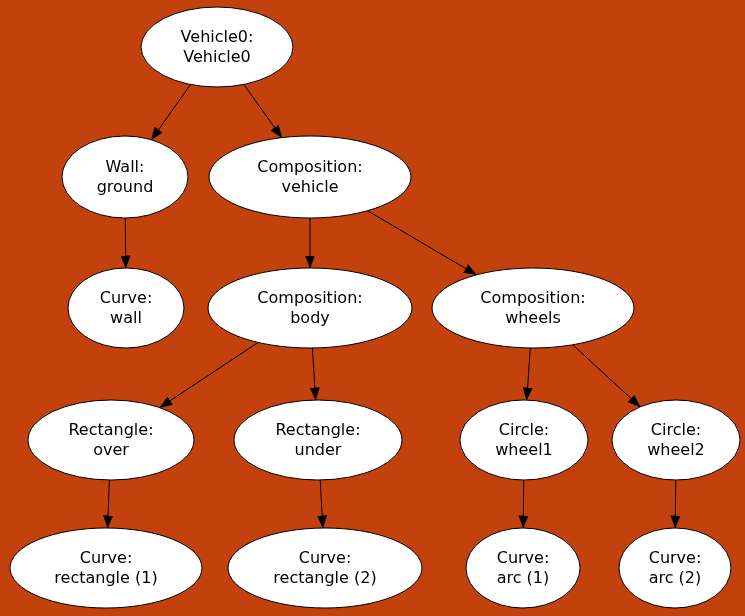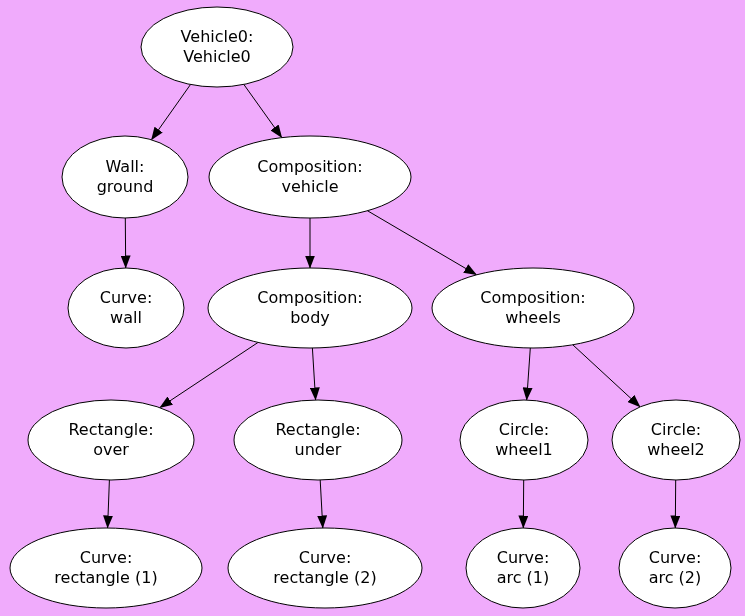--- a/index.html
+++ b/index.html
@@ -3,21 +3,21 @@
 <meta charset="utf-8">
 <style>
   html, body {
     margin: 0;
     padding: 0;
     background: #ffffff;
   }
   .canvas-wrap {
     width: 745px;
     height: 616px;
-    background: #f0abfc;
+    background: #c2410c;
     overflow: hidden;
   }
   svg {
     display: block;
     font-family: "DejaVu Sans", "Liberation Sans", sans-serif;
   }
   .node-ellipse {
     fill: #ffffff;
     stroke: #000000;
     stroke-width: 1;

